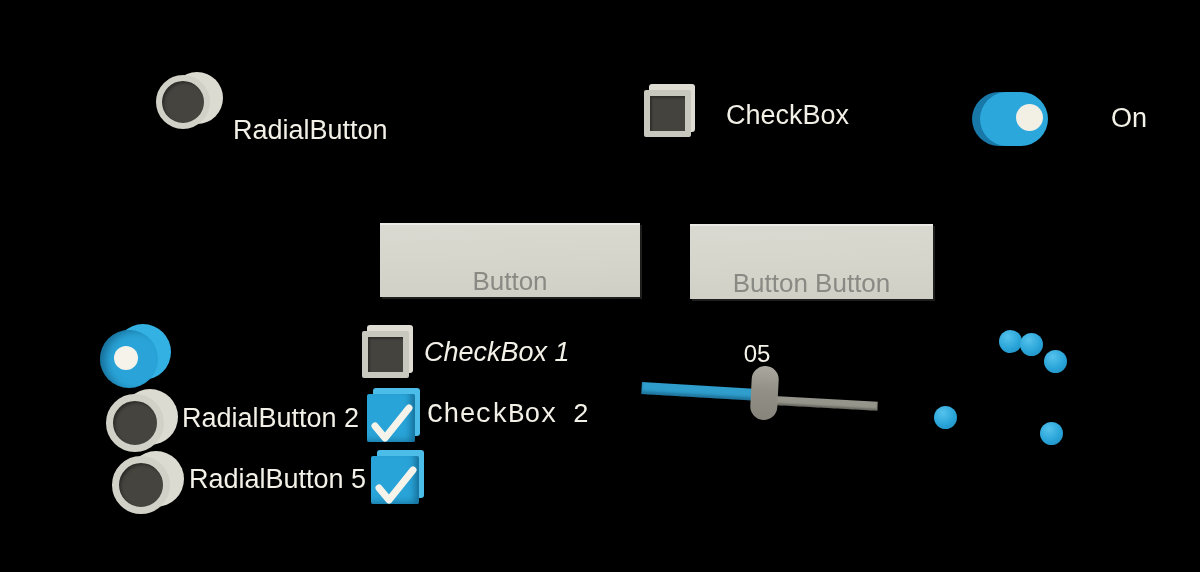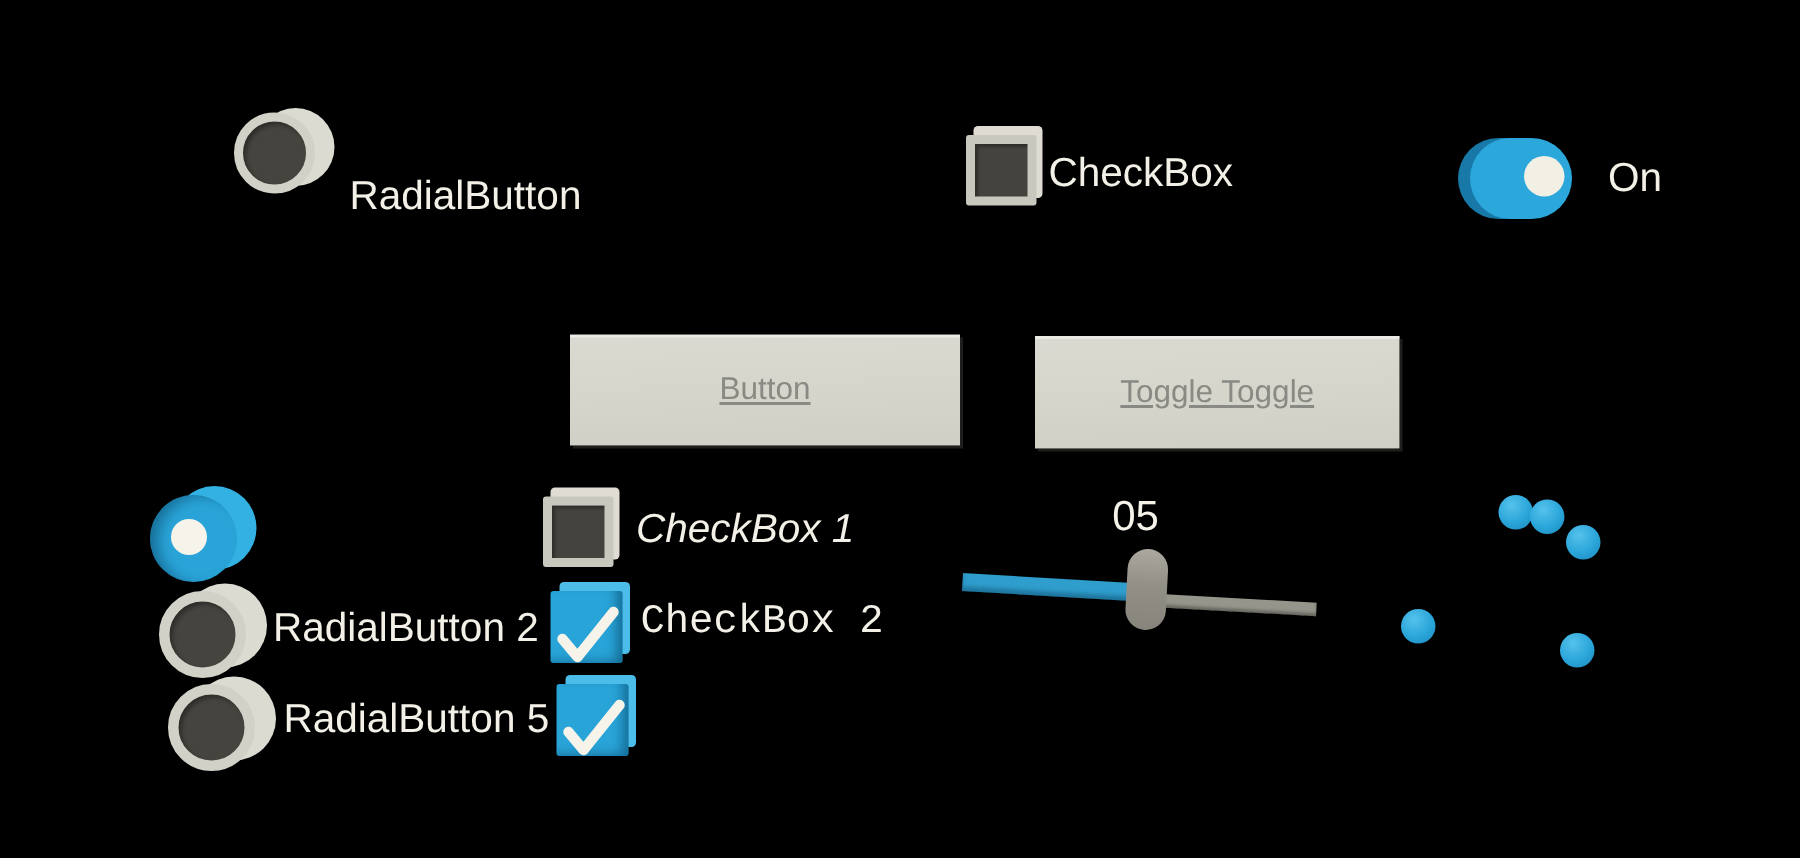--- a/index.html
+++ b/index.html
@@ -35,68 +35,67 @@
   .cbox.checked .cb-face{width:48px;height:48px;left:0;top:6px;background:#29a4d8;
     box-shadow:inset -6px -3px 7px -2px rgba(8,75,110,.6);}
   .cbox .check-icon{position:absolute;left:-4px;top:10px;width:56px;height:50px;}
   
   .toggle{position:absolute;width:76px;height:54px;cursor:pointer;}
   .toggle .t-depth{position:absolute;left:0;top:0;width:64px;height:54px;border-radius:27px;background:#1879a8;}
   .toggle .t-pill{position:absolute;left:8px;top:0;width:68px;height:54px;border-radius:27px;background:#2ba7db;}
   .toggle .t-knob{position:absolute;left:44px;top:12px;width:27px;height:27px;border-radius:50%;background:#f2f0e4;}
   
   .push-btn{
-    position:absolute;display:flex;align-items:center;justify-content:center;
+    position:absolute;display:flex;align-items:flex-end;justify-content:center;
     background:linear-gradient(178deg,#dbdad2 0%,#d6d5cb 55%,#d0cfc5 100%);
-    color:#8a8a84;font-size:21px;cursor:pointer;
+    color:#8a8a84;font-size:26px;cursor:pointer;
     box-shadow:inset 0 2px 0 rgba(255,255,255,.45), 2px 2px 0 rgba(120,120,112,.25);
-    text-decoration:underline;
   }
   
   .s-bar-fill{position:absolute;left:642px;top:382px;width:116px;height:12px;background:#2f9ecd;
     transform:rotate(3.4deg);transform-origin:left top;box-shadow:inset 0 -3px 3px rgba(0,40,70,.35);}
   .s-bar-rest{position:absolute;left:774px;top:396px;width:104px;height:9px;background:#96958b;
     transform:rotate(3.2deg);transform-origin:left top;box-shadow:inset 0 -2px 2px rgba(0,0,0,.3);}
   .s-thumb{position:absolute;left:751px;top:366px;width:27px;height:54px;border-radius:14px;
     background:linear-gradient(180deg,#aba89f 0%,#928f86 45%,#87847b 100%);
     transform:rotate(3deg);cursor:pointer;}
-  .s-value{position:absolute;left:731px;top:328px;width:52px;text-align:center;color:#f5f3e9;font-size:28px;}
+  .s-value{position:absolute;left:731px;top:340px;width:52px;text-align:center;color:#f5f3e9;font-size:24px;}
   
   .sphere{position:absolute;width:23px;height:23px;border-radius:50%;cursor:pointer;
     background:radial-gradient(circle at 38% 30%, #55c2ec 0%, #2aa5d9 55%, #1d87ba 100%);}
 </style>
 </head>
 <body>
 
 <div class="stage">
 
   <div class="radio gray small" style="left:156px;top:72px;">
     <div class="r-depth"></div>
     <div class="r-face"></div>
   </div>
   <div class="label" style="left:233px;top:90px;margin-top:25px;">RadialButton</div>
 
   <div class="cbox unchecked" style="left:644px;top:84px;">
     <div class="cb-depth"></div>
     <div class="cb-face"></div>
   </div>
-  <div class="label" style="left:699px;top:100px;">CheckBox</div>
+  <div class="label" style="left:726px;top:100px;">CheckBox</div>
 
   <div class="toggle" style="left:972px;top:92px;">
     <div class="t-depth"></div>
     <div class="t-pill"></div>
     <div class="t-knob"></div>
   </div>
-  <div class="label" style="left:1072px;top:103px;">On</div>
+  <div class="label" style="left:1111px;top:103px;">On</div>
 
   <div class="push-btn" style="left:380px;top:223px;width:260px;height:74px;">
     <span>Button</span>
   </div>
   <div class="push-btn" style="left:690px;top:224px;width:243px;height:75px;">
-    <span>Toggle Toggle</span>
+    <span>Button Button</span>
   </div>
 
   <div class="radio blue" style="left:100px;top:326px;">
     <div class="r-depth"></div>
     <div class="r-face"></div>
     <div class="r-dot"></div>
   </div>
 
   <div class="radio gray" style="left:106px;top:390px;">
     <div class="r-depth"></div>

